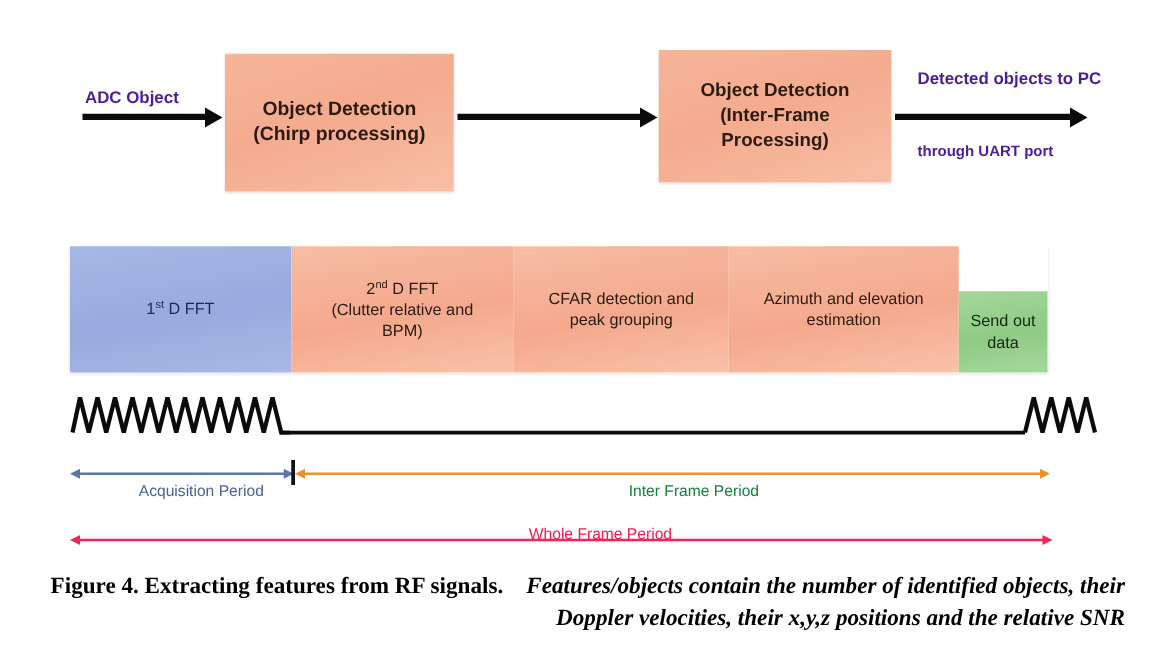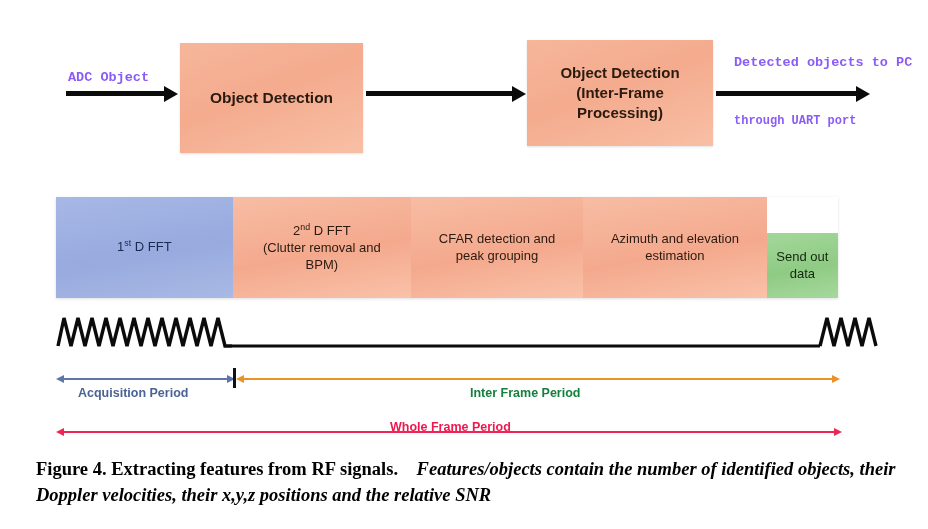--- a/index.html
+++ b/index.html
@@ -22,23 +22,22 @@
     font-weight:bold;
     line-height:1.32;
     box-shadow:0 1px 2px rgba(0,0,0,.12);
   }
   #box1{left:180px;top:43px;width:183px;height:110px;font-size:15.5px;}
   #box2{left:527px;top:40px;width:186px;height:106px;font-size:15px;}
 
   .flow-label{
     position:absolute;
     font-weight:bold;
-    color:#8b5cf6;
+    color:#4c1d95;
     white-space:nowrap;
-    font-family:Liberation Mono, monospace;
   }
   #lbl-adc{left:68px;top:70px;font-size:13.5px;}
   #lbl-det{left:734px;top:55px;font-size:13.5px;}
   #lbl-uart{left:734px;top:114px;font-size:12px;}
 
   
   .arrow-blk{position:absolute;background:#0b0b0b;height:5px;}
   .arrow-head-blk{
     position:absolute;width:0;height:0;
     border-top:8px solid transparent;
@@ -59,21 +58,21 @@
              color:#13260f;font-size:13px;margin-top:36px;}
   sup{font-size:.68em;vertical-align:super;}
 
   
   #wave{position:absolute;left:50px;top:310px;width:828px;height:52px;}
 
   
   .parrow{position:absolute;height:2px;}
   .phead{position:absolute;width:0;height:0;
          border-top:4.5px solid transparent;border-bottom:4.5px solid transparent;}
-  .plabel{position:absolute;font-weight:bold;white-space:nowrap;}
+  .plabel{position:absolute;font-weight:normal;white-space:nowrap;margin-left:33px;}
 
   #acq-line{left:60px;top:378px;width:173px;background:#5f74a8;}
   #acq-h-l{left:56px;top:374.5px;border-right:8px solid #5f74a8;}
   #acq-h-r{left:227px;top:374.5px;border-left:8px solid #5f74a8;}
   #acq-lbl{left:78px;top:386px;color:#4a6394;font-size:12.5px;}
 
   #tick{position:absolute;left:233px;top:368px;width:3px;height:20px;background:#111;}
 
   #ifp-line{left:240px;top:378px;width:598px;background:#eb9226;}
   #ifp-h-l{left:236px;top:374.5px;border-right:8px solid #eb9226;}
@@ -84,36 +83,38 @@
   #wfp-h-l{left:56px;top:427.5px;border-right:8px solid #ec2756;}
   #wfp-h-r{left:834px;top:427.5px;border-left:8px solid #ec2756;}
   #wfp-lbl{left:390px;top:420px;color:#f0194f;font-size:12.5px;}
 
   
   #caption{
     position:absolute;left:36px;top:456px;width:864px;
     font-family:"Liberation Serif", serif;
     font-size:18.5px;font-weight:bold;color:#000;
     line-height:1.42;
+    text-align:right;
   }
   #caption .ital{font-style:italic;}
 </style>
 </head>
 <body>
 
 <div class="stage">
 
   <div class="flow-label" id="lbl-adc">ADC Object</div>
 
   <div class="arrow-blk" style="left:66px;top:91px;width:100px;"></div>
   <div class="arrow-head-blk" style="left:164px;top:85.5px;"></div>
 
   <div class="proc-box" id="box1">
     <span>
       <span>Object Detection</span><br>
+      <span>(Chirp processing)</span>
     </span>
   </div>
 
   <div class="arrow-blk" style="left:366px;top:91px;width:148px;"></div>
   <div class="arrow-head-blk" style="left:512px;top:85.5px;"></div>
 
   <div class="proc-box" id="box2">
     <span>
       <span>Object Detection</span><br>
       <span>(Inter-Frame</span><br>
@@ -131,21 +132,21 @@
 
     <div class="seg seg-blue" style="width:22.6%;">
       <span>
         <span>1</span><sup>st</sup><span> D FFT</span>
       </span>
     </div>
 
     <div class="seg seg-orange" style="width:22.8%;">
       <span>
         <span>2</span><sup>nd</sup><span> D FFT</span><br>
-        <span>(Clutter removal and</span><br>
+        <span>(Clutter relative and</span><br>
         <span>BPM)</span>
       </span>
     </div>
 
     <div class="seg seg-orange" style="width:22.0%;justify-content:center;">
       <span>
         <span>CFAR detection and</span><br>
         <span>peak grouping</span>
       </span>
     </div>

